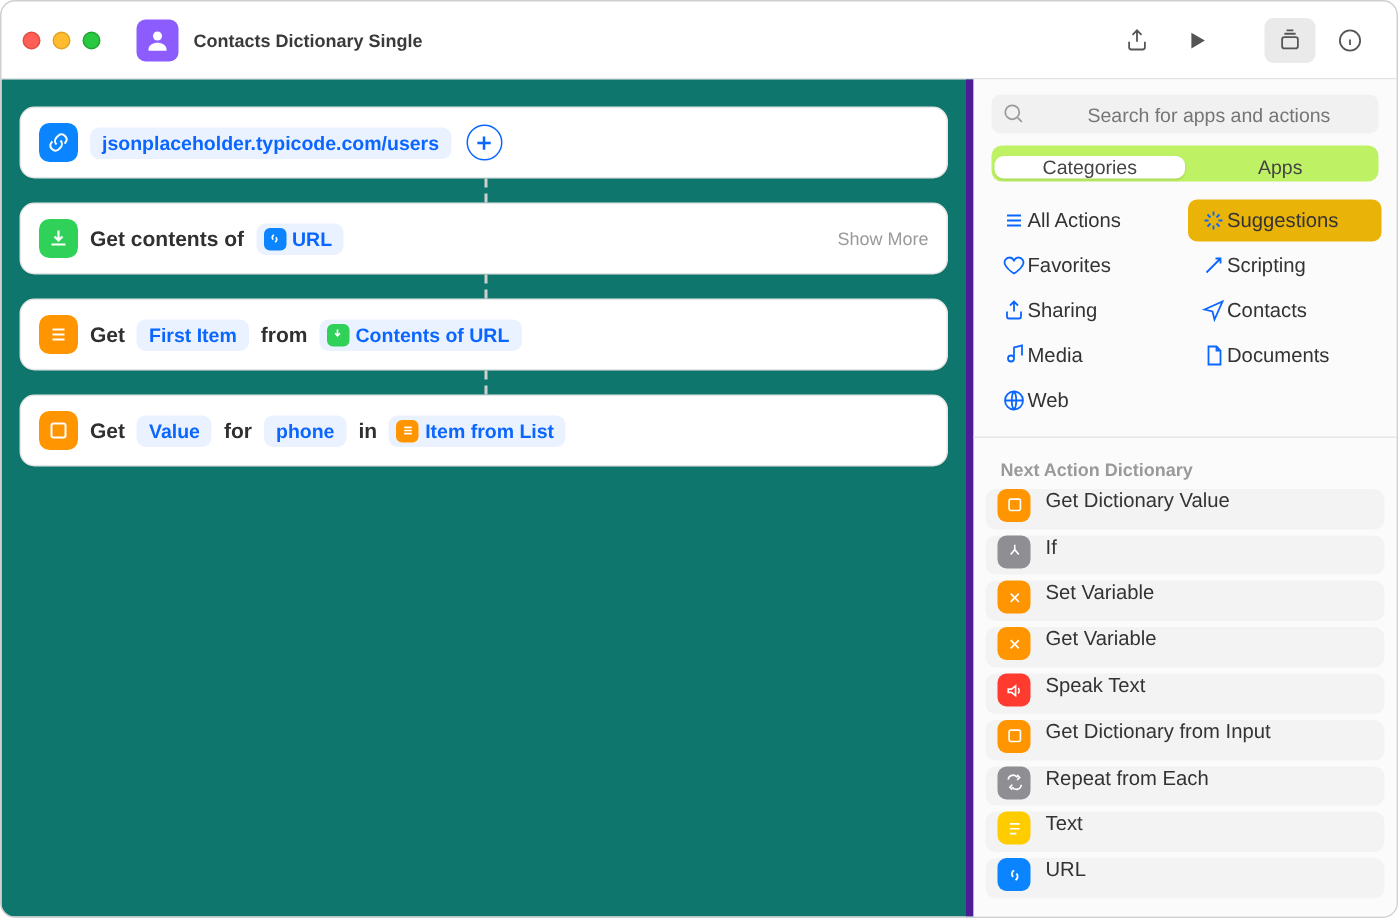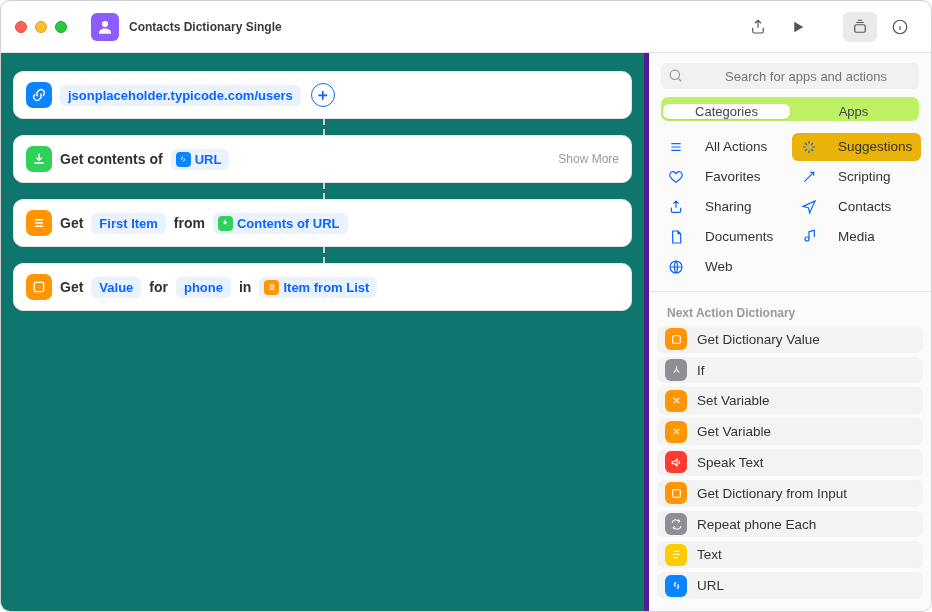--- a/index.html
+++ b/index.html
@@ -108,30 +108,30 @@
   .seg {
     margin:0 12px 10px 12px; display:flex; background:#bef264;border-radius:7px;padding:2px;height:26px;font-size:13px;align-items:flex-end;
   }
   .seg-item{flex:1;display:flex;align-items:center;justify-content:center;border-radius:6px;color:#444;}
   .seg-item.sel{background:#fff;box-shadow:0 1px 2px rgba(0,0,0,0.12);}
   
   .catgrid{
     display:grid;grid-template-columns:1fr 1fr; gap:2px 4px; padding: 2px 10px 10px 10px; font-size:13.5px;
   }
   .cat{
-    display:flex;align-items:center;gap:20px;height:28px;border-radius:6px;padding:0 8px;color:#333;
+    display:flex;align-items:center;gap:0;height:28px;border-radius:6px;padding:0 8px;color:#333;
   }
   .cat.sel{background:#eab308;}
   .cat .cic{width:18px;height:18px;display:flex;align-items:center;justify-content:center;}
   .cat .cic svg{width:16px;height:16px;fill:none;stroke:#0a66ff;stroke-width:1.8;}
   .divider{height:1px;background:#e6e6e6;margin:0 0 6px 0;}
   .sugg-head{ font-size:12px;color:#9a9a9a;font-weight:600; padding:8px 18px 6px 18px;}
   .sugg-list{ display:flex;flex-direction:column; padding:0 8px 8px 8px; overflow:auto;}
   .sugg{
-    display:flex;align-items:center;gap:10px;height:30px;border-radius:7px;padding:0 8px;font-size:13.5px;color:#333;
+    display:flex;gap:10px;height:30px;border-radius:7px;padding:0 8px;font-size:13.5px;color:#333;
     background:#f3f3f3; margin-bottom:4px;
   }
   .sic{width:22px;height:22px;border-radius:6px;display:flex;align-items:center;justify-content:center;flex-shrink:0;}
   .sic svg{width:13px;height:13px;fill:#fff;}
   .sic.orange{background:#ff9500;} .sic.gray{background:#8e8e93;} .sic.red{background:#ff3b30;}
   .sic.dgray{background:#6e6e73;} .sic.yellow{background:#ffcc00;} .sic.blue{background:#0a84ff;}
 </style>
 </head>
 <body>
 
@@ -316,32 +316,32 @@
         <span class="cic">
             <svg viewBox="0 0 24 24">
               <path d="M3 11l18-8-8 18-2-8z"></path>
             </svg>
           </span>
         <span>Contacts</span>
       </div>
       <div class="cat">
         <span class="cic">
             <svg viewBox="0 0 24 24">
+              <path d="M9 18a3 3 0 1 1 0-6 3 3 0 0 1 0 6zM12 15V4l8-2v10"></path>
+            </svg>
+          </span>
+        <span>Media</span>
+      </div>
+      <div class="cat">
+        <span class="cic">
+            <svg viewBox="0 0 24 24">
               <path d="M7 3h8l4 4v14H7zM15 3v4h4"></path>
             </svg>
           </span>
         <span>Documents</span>
-      </div>
-      <div class="cat">
-        <span class="cic">
-            <svg viewBox="0 0 24 24">
-              <path d="M9 18a3 3 0 1 1 0-6 3 3 0 0 1 0 6zM12 15V4l8-2v10"></path>
-            </svg>
-          </span>
-        <span>Media</span>
       </div>
       <div class="cat">
         <span class="cic">
             <svg viewBox="0 0 24 24">
               <circle cx="12" cy="12" r="9"></circle>
               <path d="M3 12h18M12 3c3 3 3 15 0 18M12 3c-3 3-3 15 0 18"></path>
             </svg>
           </span>
         <span>Web</span>
       </div>
@@ -398,21 +398,21 @@
             </svg>
           </span>
         <span>Get Dictionary from Input</span>
       </div>
       <div class="sugg">
         <span class="sic gray">
             <svg viewBox="0 0 24 24">
               <path d="M4 9a6 6 0 0 1 11-3M20 15a6 6 0 0 1-11 3M15 3l3 3-3 3M9 21l-3-3 3-3" fill="none" stroke="#fff" stroke-width="2"></path>
             </svg>
           </span>
-        <span>Repeat phone Each</span>
+        <span>Repeat from Each</span>
       </div>
       <div class="sugg">
         <span class="sic yellow">
             <svg viewBox="0 0 24 24">
               <path d="M6 6h12M6 12h12M6 18h8" stroke="#fff" stroke-width="2"></path>
             </svg>
           </span>
         <span>Text</span>
       </div>
       <div class="sugg">

